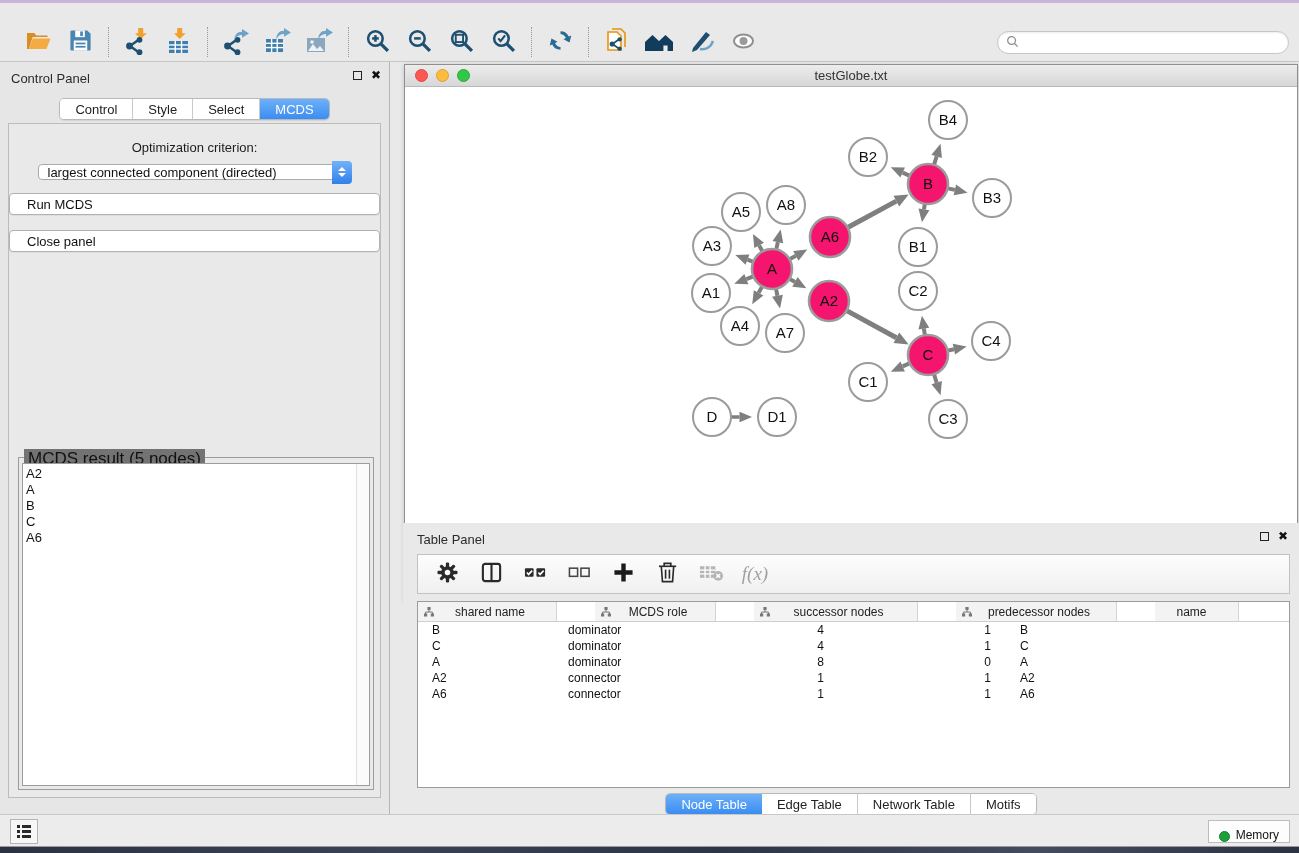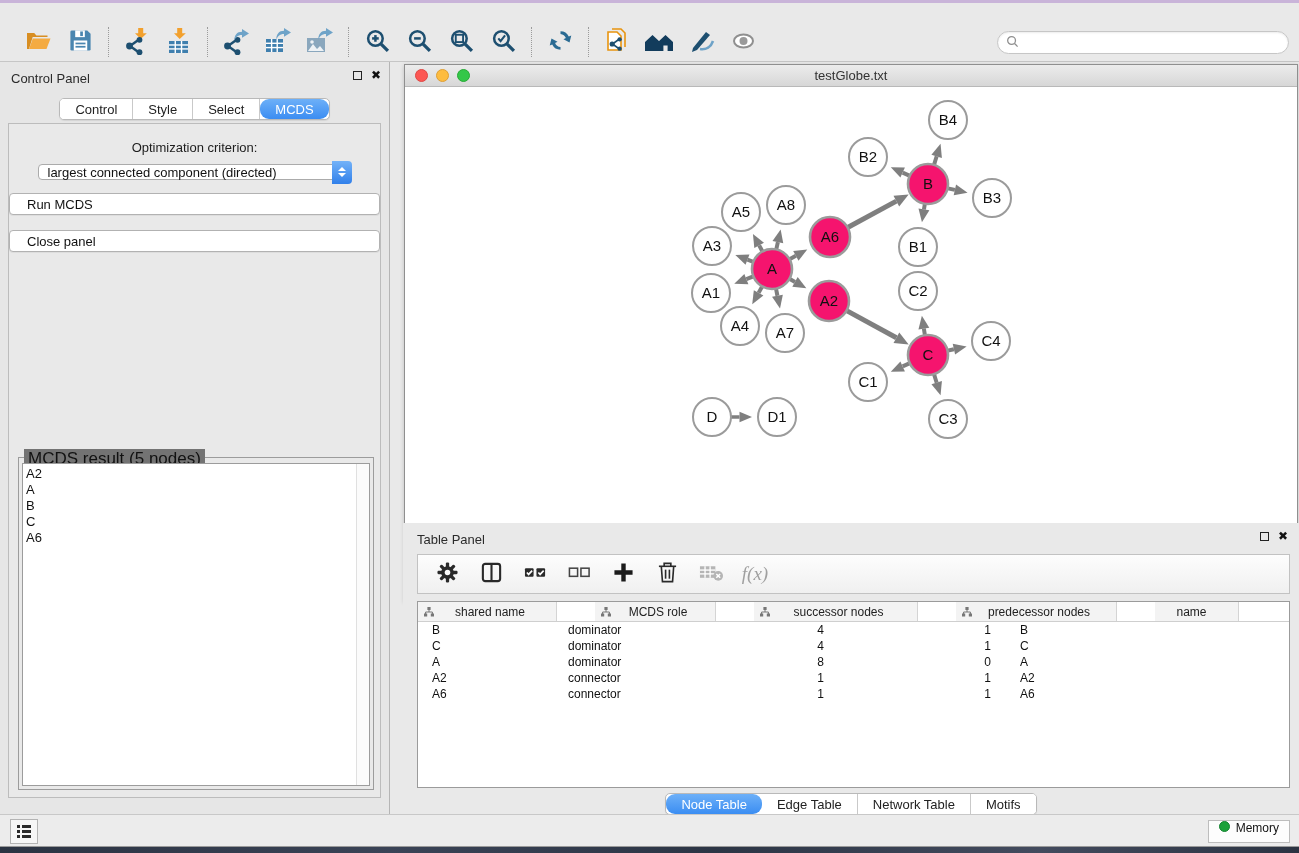--- a/index.html
+++ b/index.html
@@ -39,21 +39,21 @@
   .panel-title { position:absolute; left:11px; top:9px; font-size:13px; color:#2b2b2b; }
   .panel-icons { position:absolute; right:8px; top:8px; display:flex; gap:9px; align-items:center; }
   .icon-float { width:9px; height:9px; border:1.5px solid #222; display:inline-block; }
   .icon-close { font-size:12px; font-weight:bold; color:#111; line-height:10px; }
 
   .seg-tabs { position:absolute; left:0; right:0; top:36px; display:flex; justify-content:center; }
   .seg-wrap { display:flex; border:1px solid #b9b9b9; border-radius:5px; overflow:hidden; background:#fff; height:22px;
     box-shadow:0 1px 1px rgba(0,0,0,.08); }
   .seg { padding:0 15px; display:flex; align-items:center; font-size:13px; color:#222; border-right:1px solid #c9c9c9; background:#fff; cursor:default; }
   .seg:last-child { border-right:none; }
-  .seg.selected { background:linear-gradient(#6db0f8,#3b8df2); color:#fff; border-right:none;border-radius:9px; }
+  .seg.selected { background:linear-gradient(#6db0f8,#3b8df2); color:#fff; border-right:none; }
 
   .cp-content { position:absolute; left:8px; right:8px; top:61px; bottom:16px;
     border:1px solid #bcbcbc; background:#e9e9e9; }
   .opt-label { margin-top:16px; text-align:center; font-size:13px; color:#1d1d1d; }
   .combo { position:relative; margin:9px auto 0; width:314px; height:16px; background:#fff;
     border:1px solid #ababab; border-radius:4px; display:flex; align-items:center; }
   .combo .combo-text { flex:1; padding-left:9px; font-size:13px; color:#111; white-space:nowrap; }
   .combo .spinner { width:20px; height:23px; margin:-1px; border-radius:0 4px 4px 0;
     background:linear-gradient(#73b2f8,#3180ea); display:flex; flex-direction:column; align-items:center; justify-content:center; gap:2px; }
   .combo .spinner i { width:0; height:0; border-left:4px solid transparent; border-right:4px solid transparent; }
@@ -102,21 +102,21 @@
   .td.c3 { text-align:right; padding-right:12px; }
   .td.c4 { padding-left:17px; }
 
   #bottom-tabs { position:absolute; left:0; right:0; bottom:2px; display:flex; justify-content:center; }
 
   
   #statusbar { position:absolute; left:0; bottom:0; width:100%; height:32px; background:#ececec; border-top:1px solid #c8c8c8; }
   #list-btn { position:absolute; left:10px; top:4px; width:28px; height:25px; background:#f6f6f6; border:1px solid #b4b4b4;
     display:flex; align-items:center; justify-content:center; }
   #memory-btn { position:absolute; right:9px; top:5px; height:23px; padding:0 10px; background:#fdfdfd; border:1px solid #bdbdbd;
-    display:flex; align-items:flex-start; gap:6px; font-size:12px; color:#111; }
+    display:flex; align-items:flex-end; gap:6px; font-size:12px; color:#111; }
   .green-dot { width:11px; height:11px; border-radius:50%; background:#1ba13a; border:1px solid #148330; }
 </style>
 </head>
 <body>
 
 <div id="screen">
   <div class="menustrip"></div>
 
   <div id="app">
 

